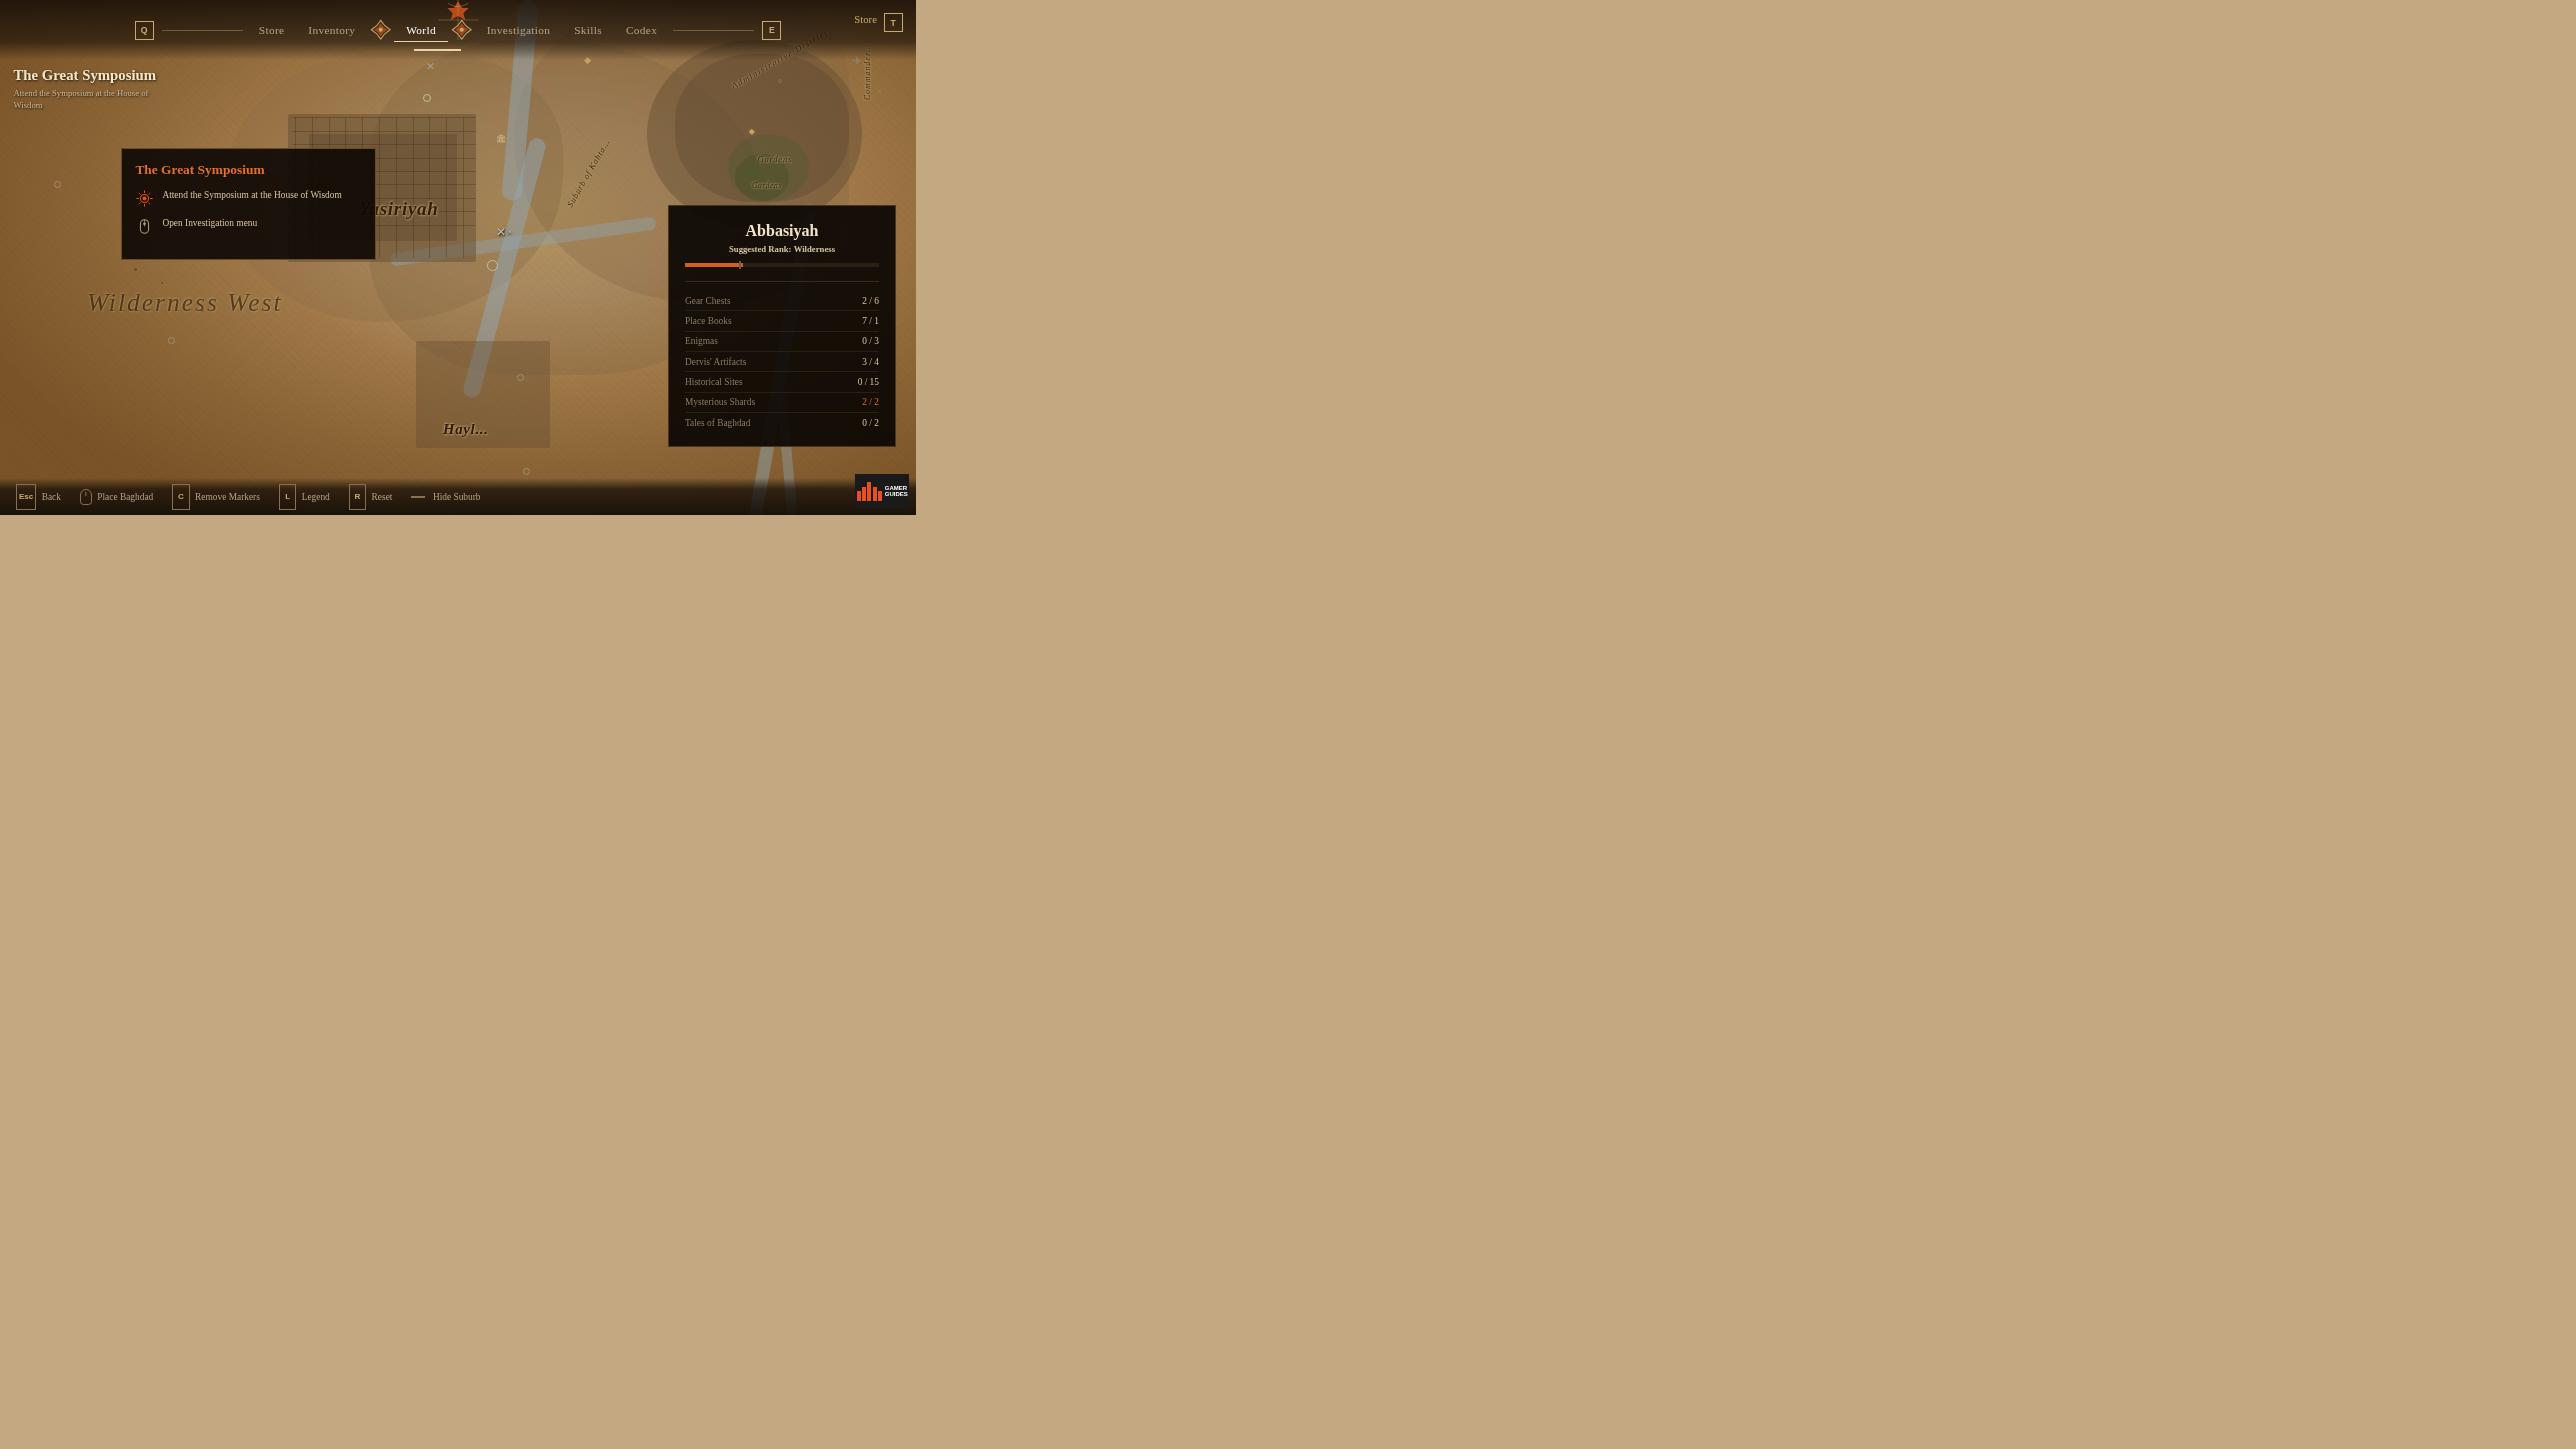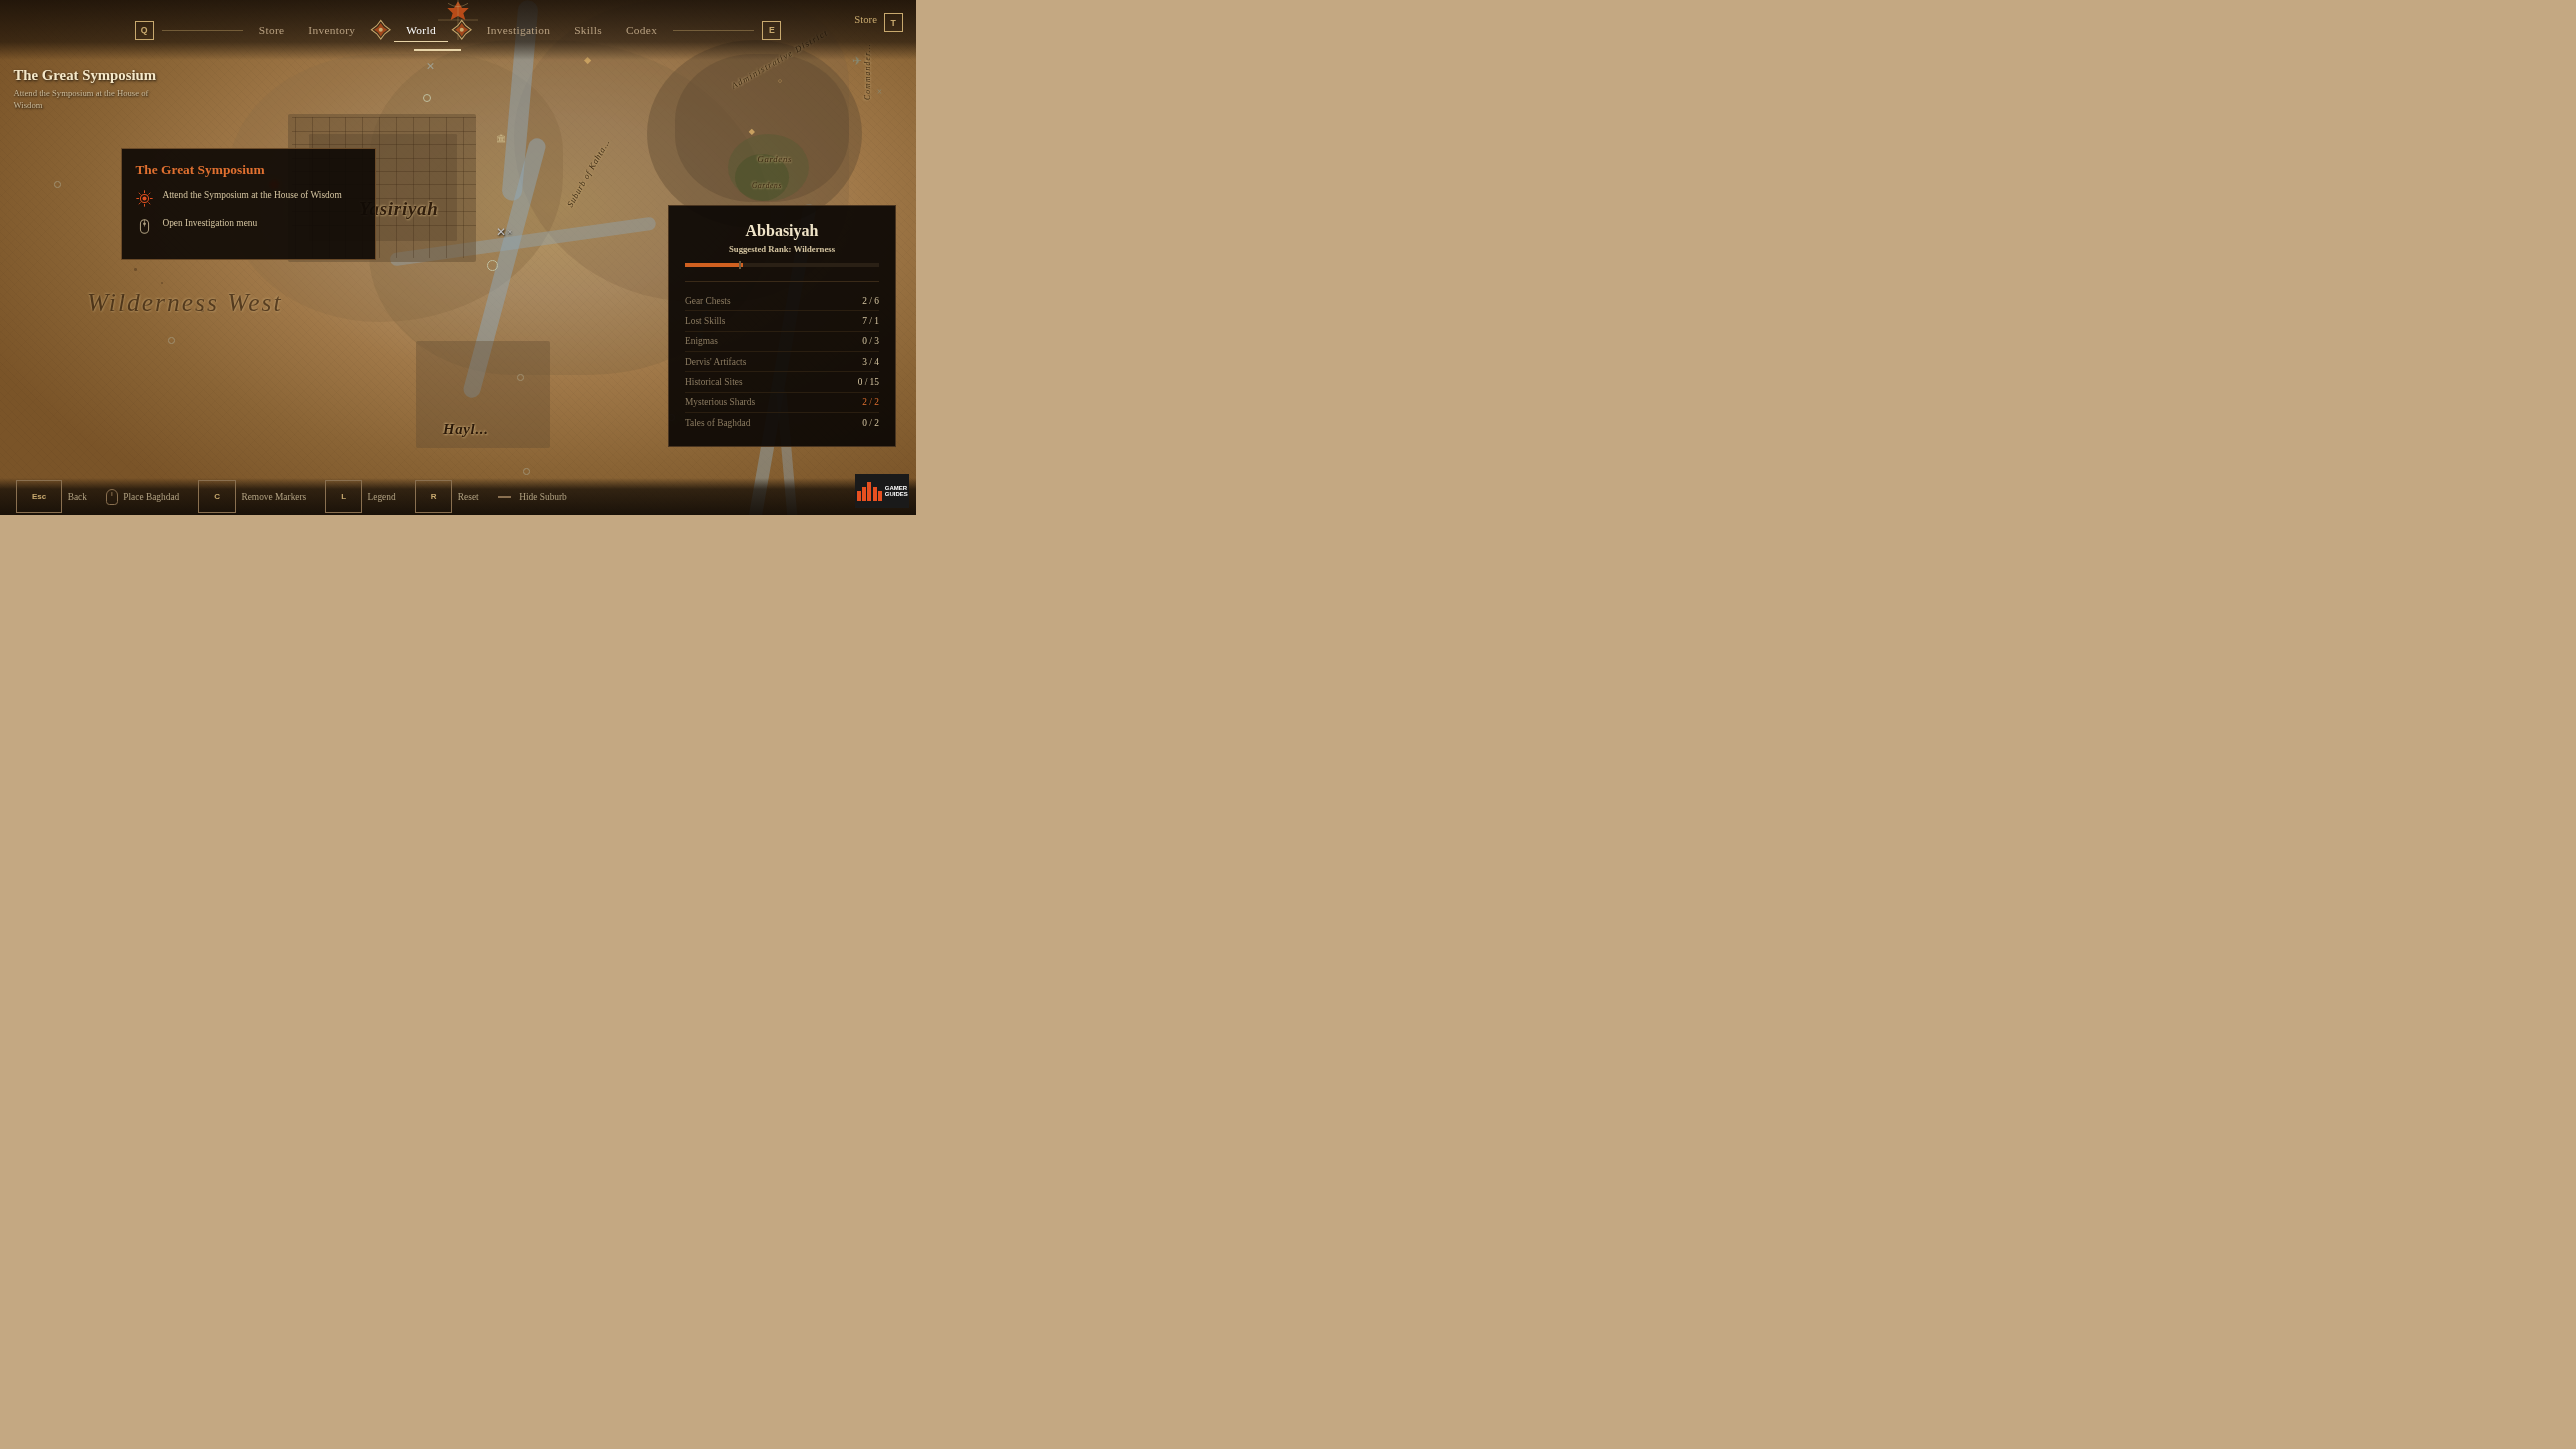--- a/index.html
+++ b/index.html
@@ -335,27 +335,27 @@
       font-family: 'Palatino Linotype', Georgia, serif;
       font-size: 9.4px;
       cursor: pointer;
     }
 
     .bottom-key {
       display: inline-flex;
       align-items: center;
       justify-content: center;
       min-width: 17.4px;
-      height: 33px;
+      height: 26px;
       border: 1px solid #8a7050;
       color: #c8a96e;
       font-size: 8px;
       font-family: Arial, sans-serif;
       font-weight: bold;
-      padding: 0 15px;
+      padding: 0 2px;
     }
 
     .bottom-mouse-icon {
       width: 12px;
       height: 16px;
       border: 1.3px solid #8a7050;
       border-radius: 6px 6px 3.4px 3.4px;
       position: relative;
       display: inline-block;
     }
@@ -631,21 +631,21 @@
   </div>
 
   <div class="divider-line"></div>
 
   <div class="stat-row">
     <span class="stat-label">Gear Chests</span>
     <span class="stat-value">2 / 6</span>
   </div>
 
   <div class="stat-row">
-    <span class="stat-label">Lost Skills</span>
+    <span class="stat-label">Place Books</span>
     <span class="stat-value">7 / 1</span>
   </div>
 
   <div class="stat-row">
     <span class="stat-label">Enigmas</span>
     <span class="stat-value">0 / 3</span>
   </div>
 
   <div class="stat-row">
     <span class="stat-label">Dervis' Artifacts</span>

